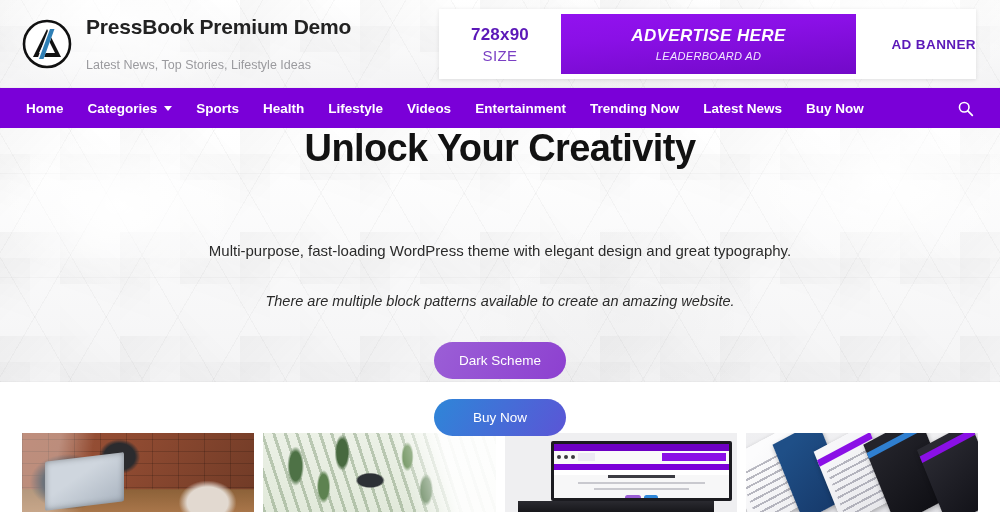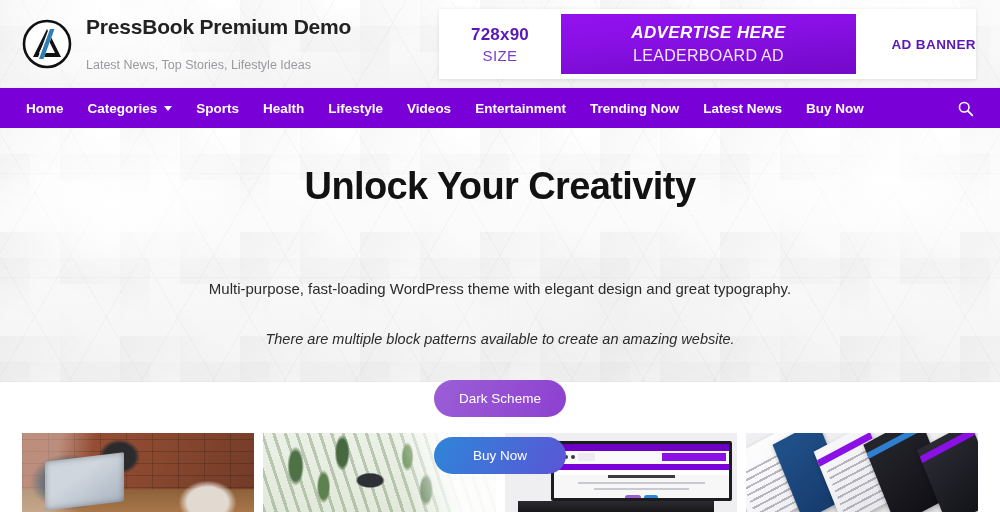--- a/index.html
+++ b/index.html
@@ -66,21 +66,21 @@
   .ad-center {
     flex:1; margin:5px 0; display:flex; flex-direction:column;
     align-items:center; justify-content:center; gap:4px;
     background:linear-gradient(175deg, #9212ef 0%, #8a10e6 35%, #7209c8 100%);
   }
   .ad-head {
     font-size:17px; font-weight:700; font-style:italic; color:#fff;
     letter-spacing:0.4px;
   }
   .ad-sub {
-    font-size:16px; color:#f2e6ff; letter-spacing:0.3px;
+    font-size:11px; font-style:italic; color:#f2e6ff; letter-spacing:0.3px;
   }
   .ad-right {
     width:120px; display:flex; align-items:center; justify-content:flex-end;
   }
   .ad-right-label {
     font-size:13.5px; font-weight:700; color:#5b18b8; letter-spacing:0.4px;
   }
 
   
   .main-nav {
@@ -102,21 +102,21 @@
   }
   .nav-spacer { flex:1; }
   .search-btn {
     width:26px; height:26px; display:flex; align-items:center; justify-content:center;
     cursor:pointer;
   }
 
   
   .hero {
     height:254px; display:flex; flex-direction:column;
-    align-items:center; justify-content:flex-start; padding-top:38px;
+    align-items:center; justify-content:flex-start; 
   }
   .hero-title {
     font-size:38px; font-weight:700; color:#121212;
     letter-spacing:-0.6px; line-height:1.1;
   }
   .hero-lead {
     margin-top:70px; font-size:15px; color:#2b2b2b; line-height:1.4;text-align:right;
   }
   .hero-note {
     margin-top:32px; font-size:14.5px; font-style:italic; color:#2b2b2b;

